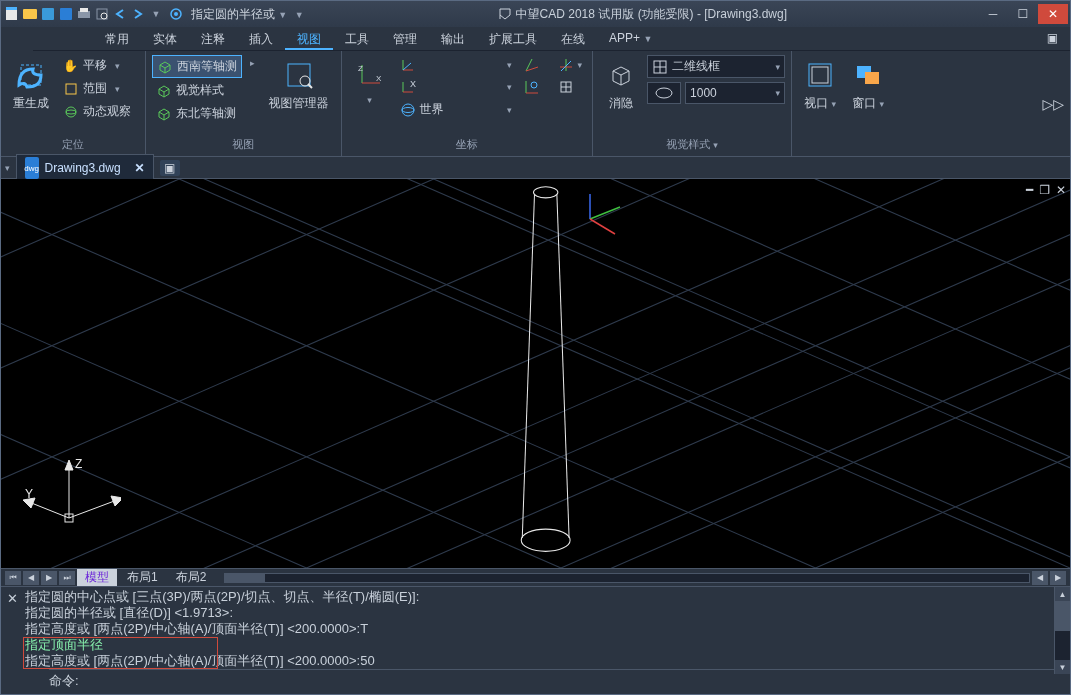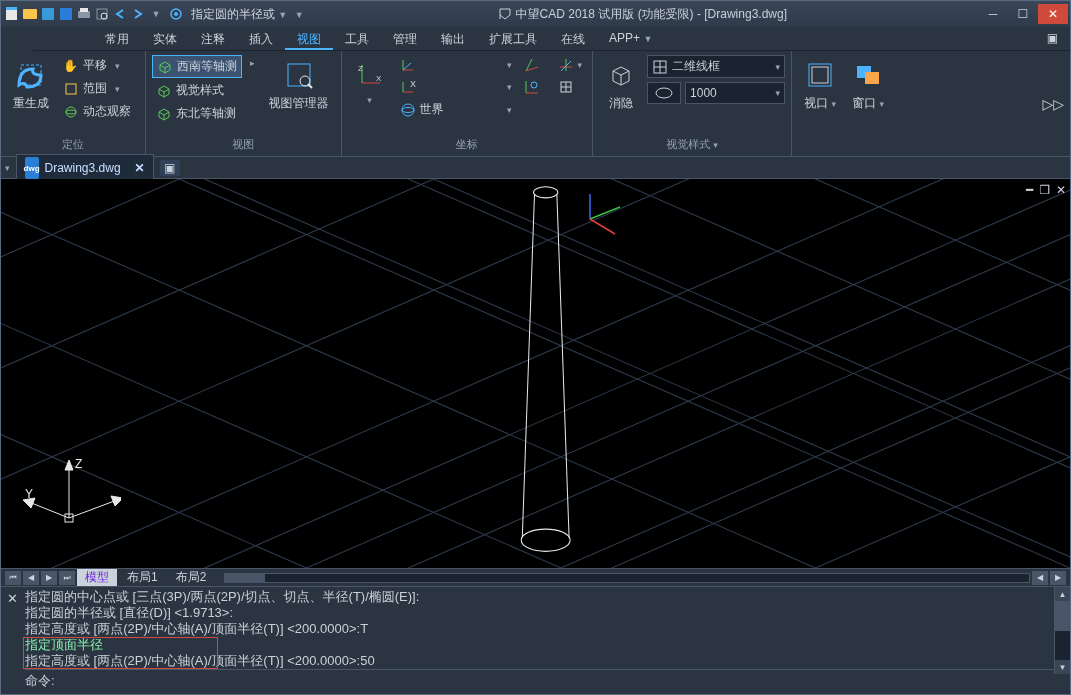--- a/index.html
+++ b/index.html
@@ -34,21 +34,21 @@
 .small-row.selected { background: #3b5270; border: 1px solid #4db3ff; }
 .small-row .icon-sm { width: 16px; height: 16px; display: flex; align-items: center; justify-content: center; }
 .stack { display: flex; flex-direction: column; gap: 2px; }
 .dd-field { background: #1c2330; border: 1px solid #4a5668; padding: 2px 4px; display: flex; align-items: center; gap: 4px; min-width: 130px; justify-content: flex-end; }
 .dd-caret { margin-left: auto; }
 .caret { font-size: 9px; color: #96a2b5; }
 
 
 .tabstrip { height: 22px; background: #2b3441; display: flex; align-items: center; border-bottom: 1px solid #4a5668; padding: 0 4px; gap: 6px; }
 .doc-tab { background: #1f2a3a; padding: 2px 8px; display: flex; align-items: center; gap: 6px; font-family: SimSun, monospace; color: #c8e0ff; border: 1px solid #4a5668; border-bottom: none; }
-.dwg-icon { width: 14px; height: 22px; background: #2a7ed6; border-radius: 2px; display: flex; align-items: center; justify-content: center; color: #fff; font-size: 8px; font-weight: bold; }
+.dwg-icon { width: 14px; height: 22px; background: #2a7ed6; border-radius: 2px; display: flex; align-items: center; justify-content: center; color: #fff; font-size: 8px; font-weight: normal; }
 .tab-close { cursor: pointer; font-weight: bold; margin-left: 8px; }
 .tab-plus { width: 20px; height: 16px; background: #314258; display: flex; align-items: center; justify-content: center; border-radius: 2px; cursor: pointer; }
 
 
 .viewport-wrap { flex: 1; background: #000; position: relative; overflow: hidden; }
 .inner-controls { position: absolute; right: 4px; top: 4px; display: flex; gap: 6px; color: #cbd2dc; z-index: 5; }
 .axis-gizmo { position: absolute; right: 440px; top: 10px; width: 60px; height: 50px; }
 .ucs-icon { position: absolute; left: 20px; bottom: 30px; width: 100px; height: 80px; color: #e8e8e8; }
 
 
@@ -57,21 +57,21 @@
 .layout-tab { padding: 0 8px; cursor: pointer; color: #cbd2dc; }
 .layout-tab.active { background: #cbd2dc; color: #6d28d9; }
 .layout-scroll { flex: 1; height: 10px; margin-left: 8px; background: #1c2330; border: 1px solid #4a5668; position: relative; }
 
 
 .cmdarea { background: #2b3441; border-top: 1px solid #4a5668; font-family: SimSun, monospace; font-size: 13px; color: #c8d0da; padding: 2px 4px 2px 24px; position: relative; }
 .cmdarea .line { white-space: pre; line-height: 16px; }
 .cmdarea .hl { color: #86efac; }
 .cmd-close { position: absolute; left: 6px; top: 4px; cursor: pointer; }
 .red-box { position: absolute; border: 1px solid #d04a3c; pointer-events: none; }
-.cmd-input-row { display: flex; border-top: 1px solid #4a5668; padding: 2px 0; align-items: center; }
+.cmd-input-row { display: flex; border-top: 1px solid #4a5668; padding: 2px 0; align-items: center; margin-left: 24px; }
 .cmd-scroll { position: absolute; right: 0; top: 0; bottom: 20px; width: 16px; background: #2b3441; border-left: 1px solid #4a5668; display: flex; flex-direction: column; }
 .sc-btn { height: 14px; display: flex; align-items: center; justify-content: center; background: #3a4556; font-size: 8px; }
 .sc-track { flex: 1; background: #1c2330; }
 .sc-thumb { height: 30px; background: #4a5668; margin-top: auto; }
 
 svg { display: block; }
 </style>
 </head>
 <body>
 

